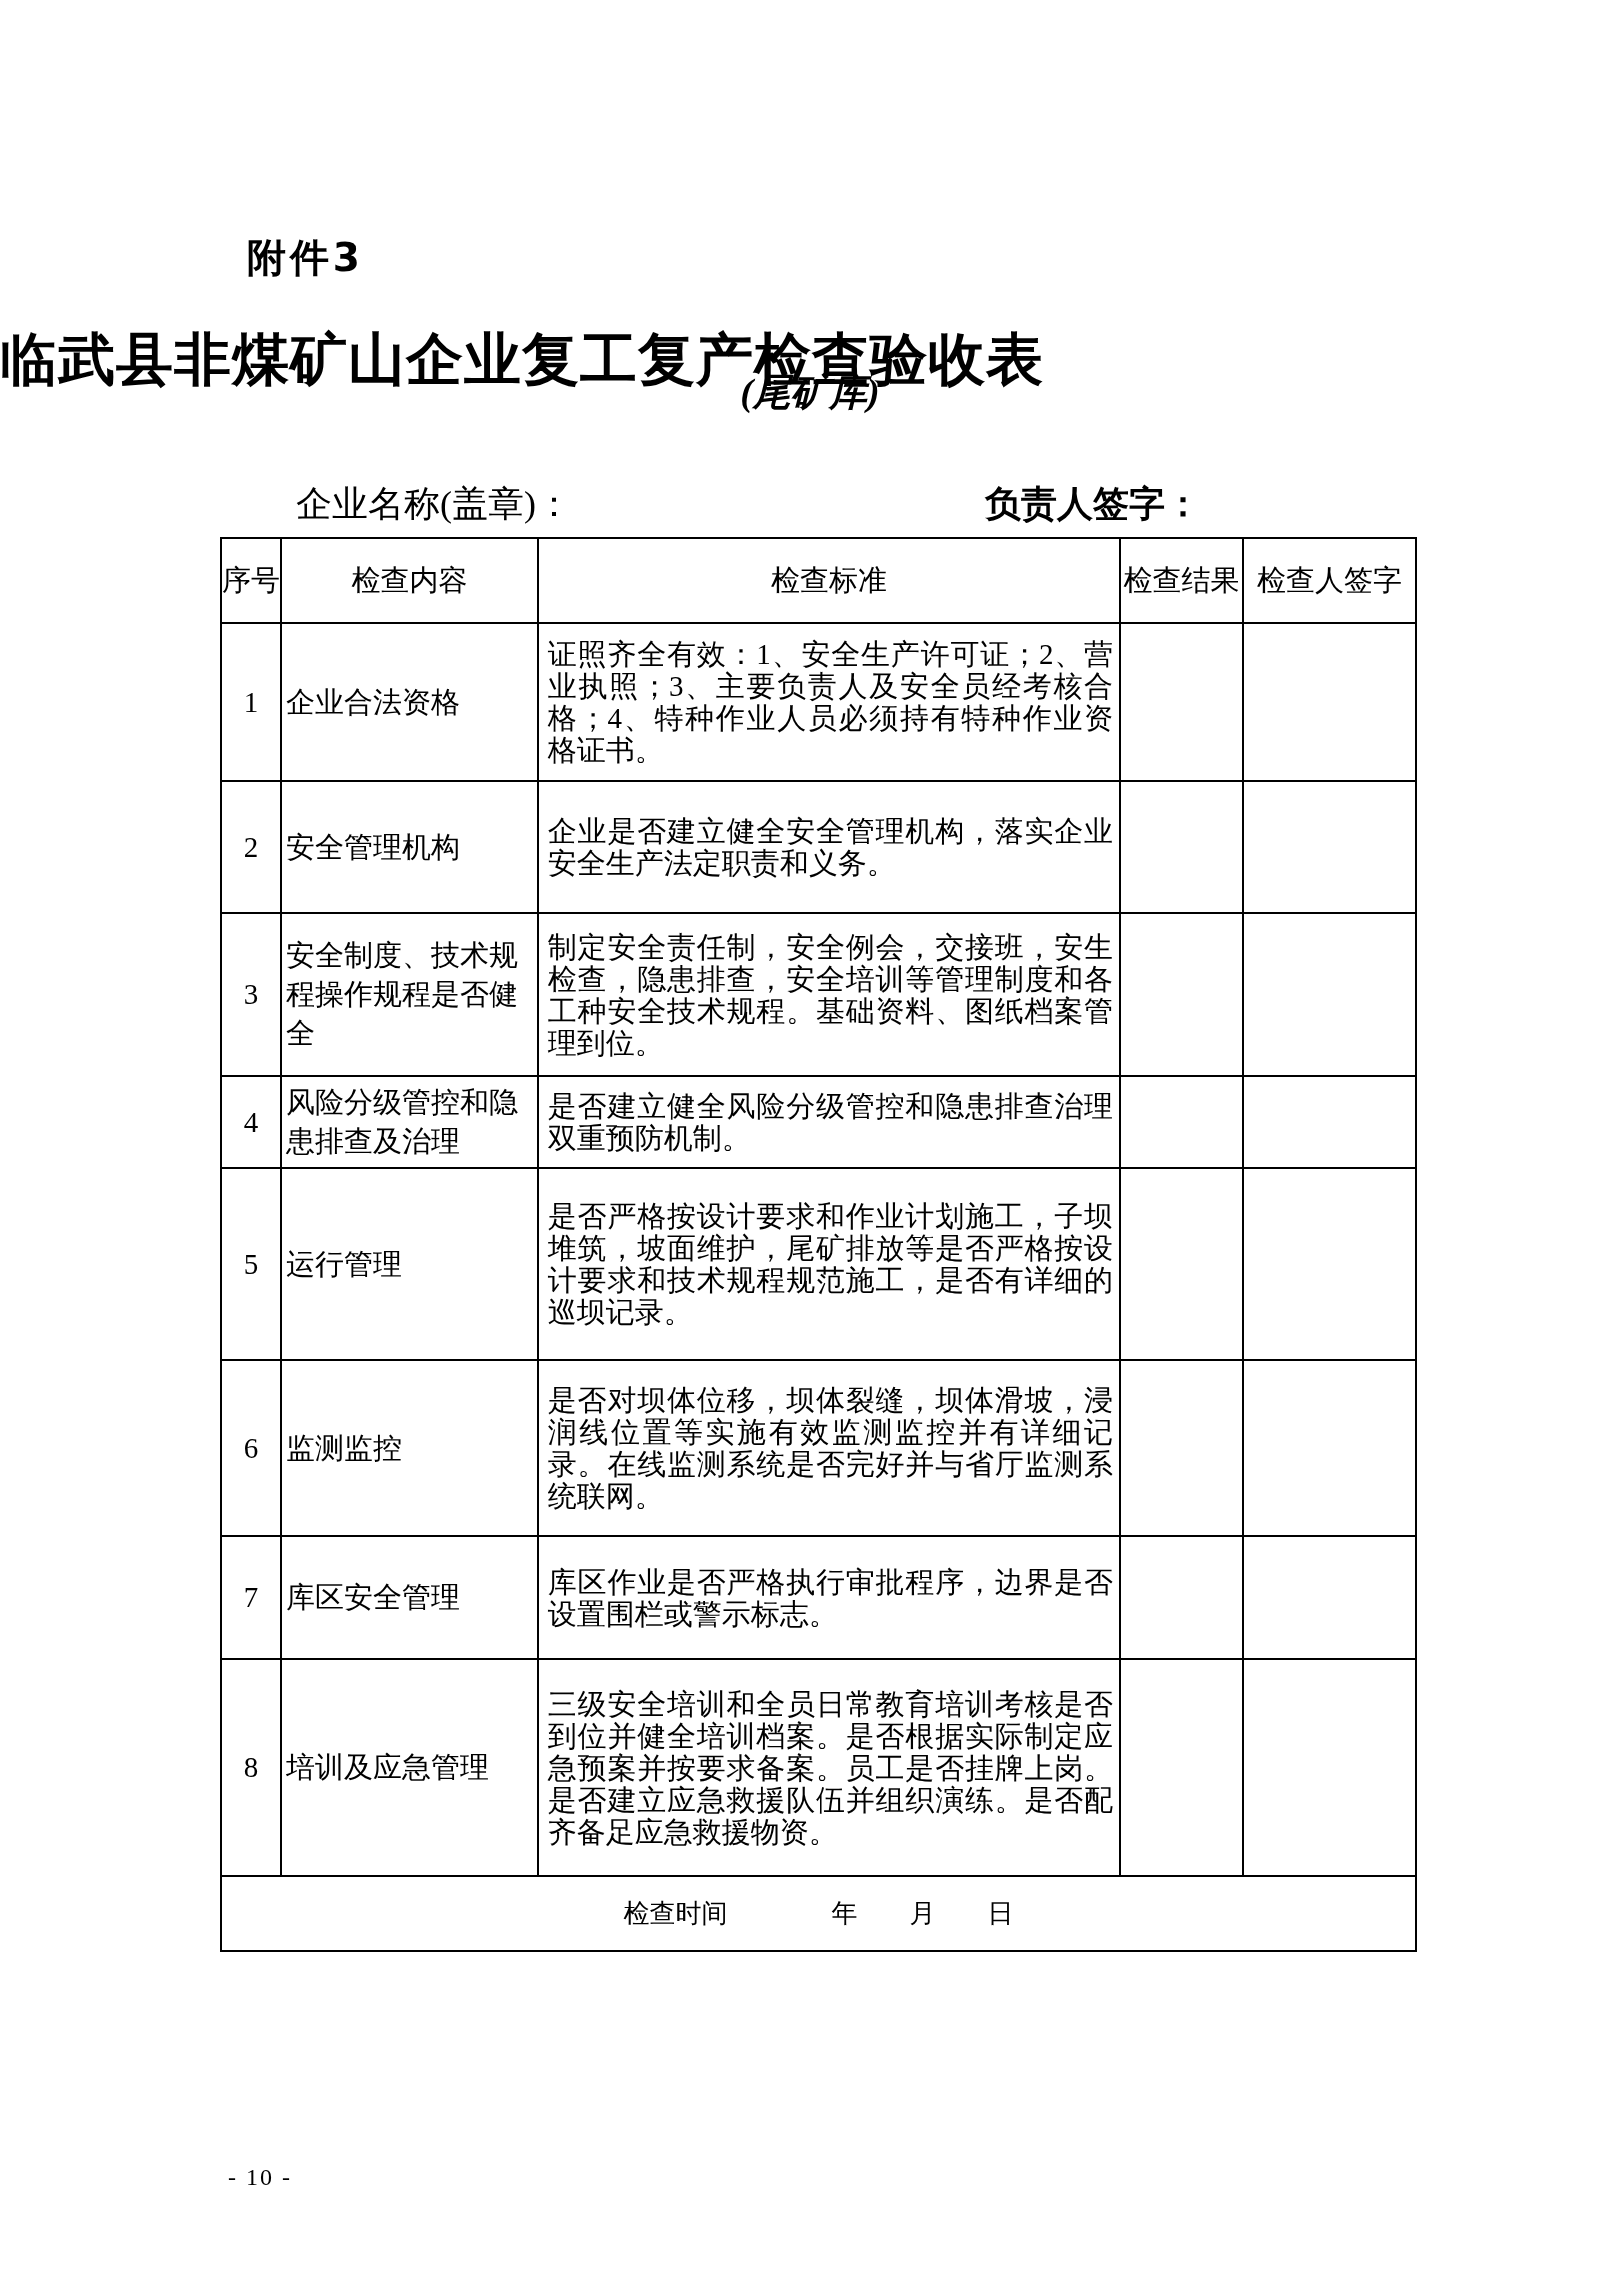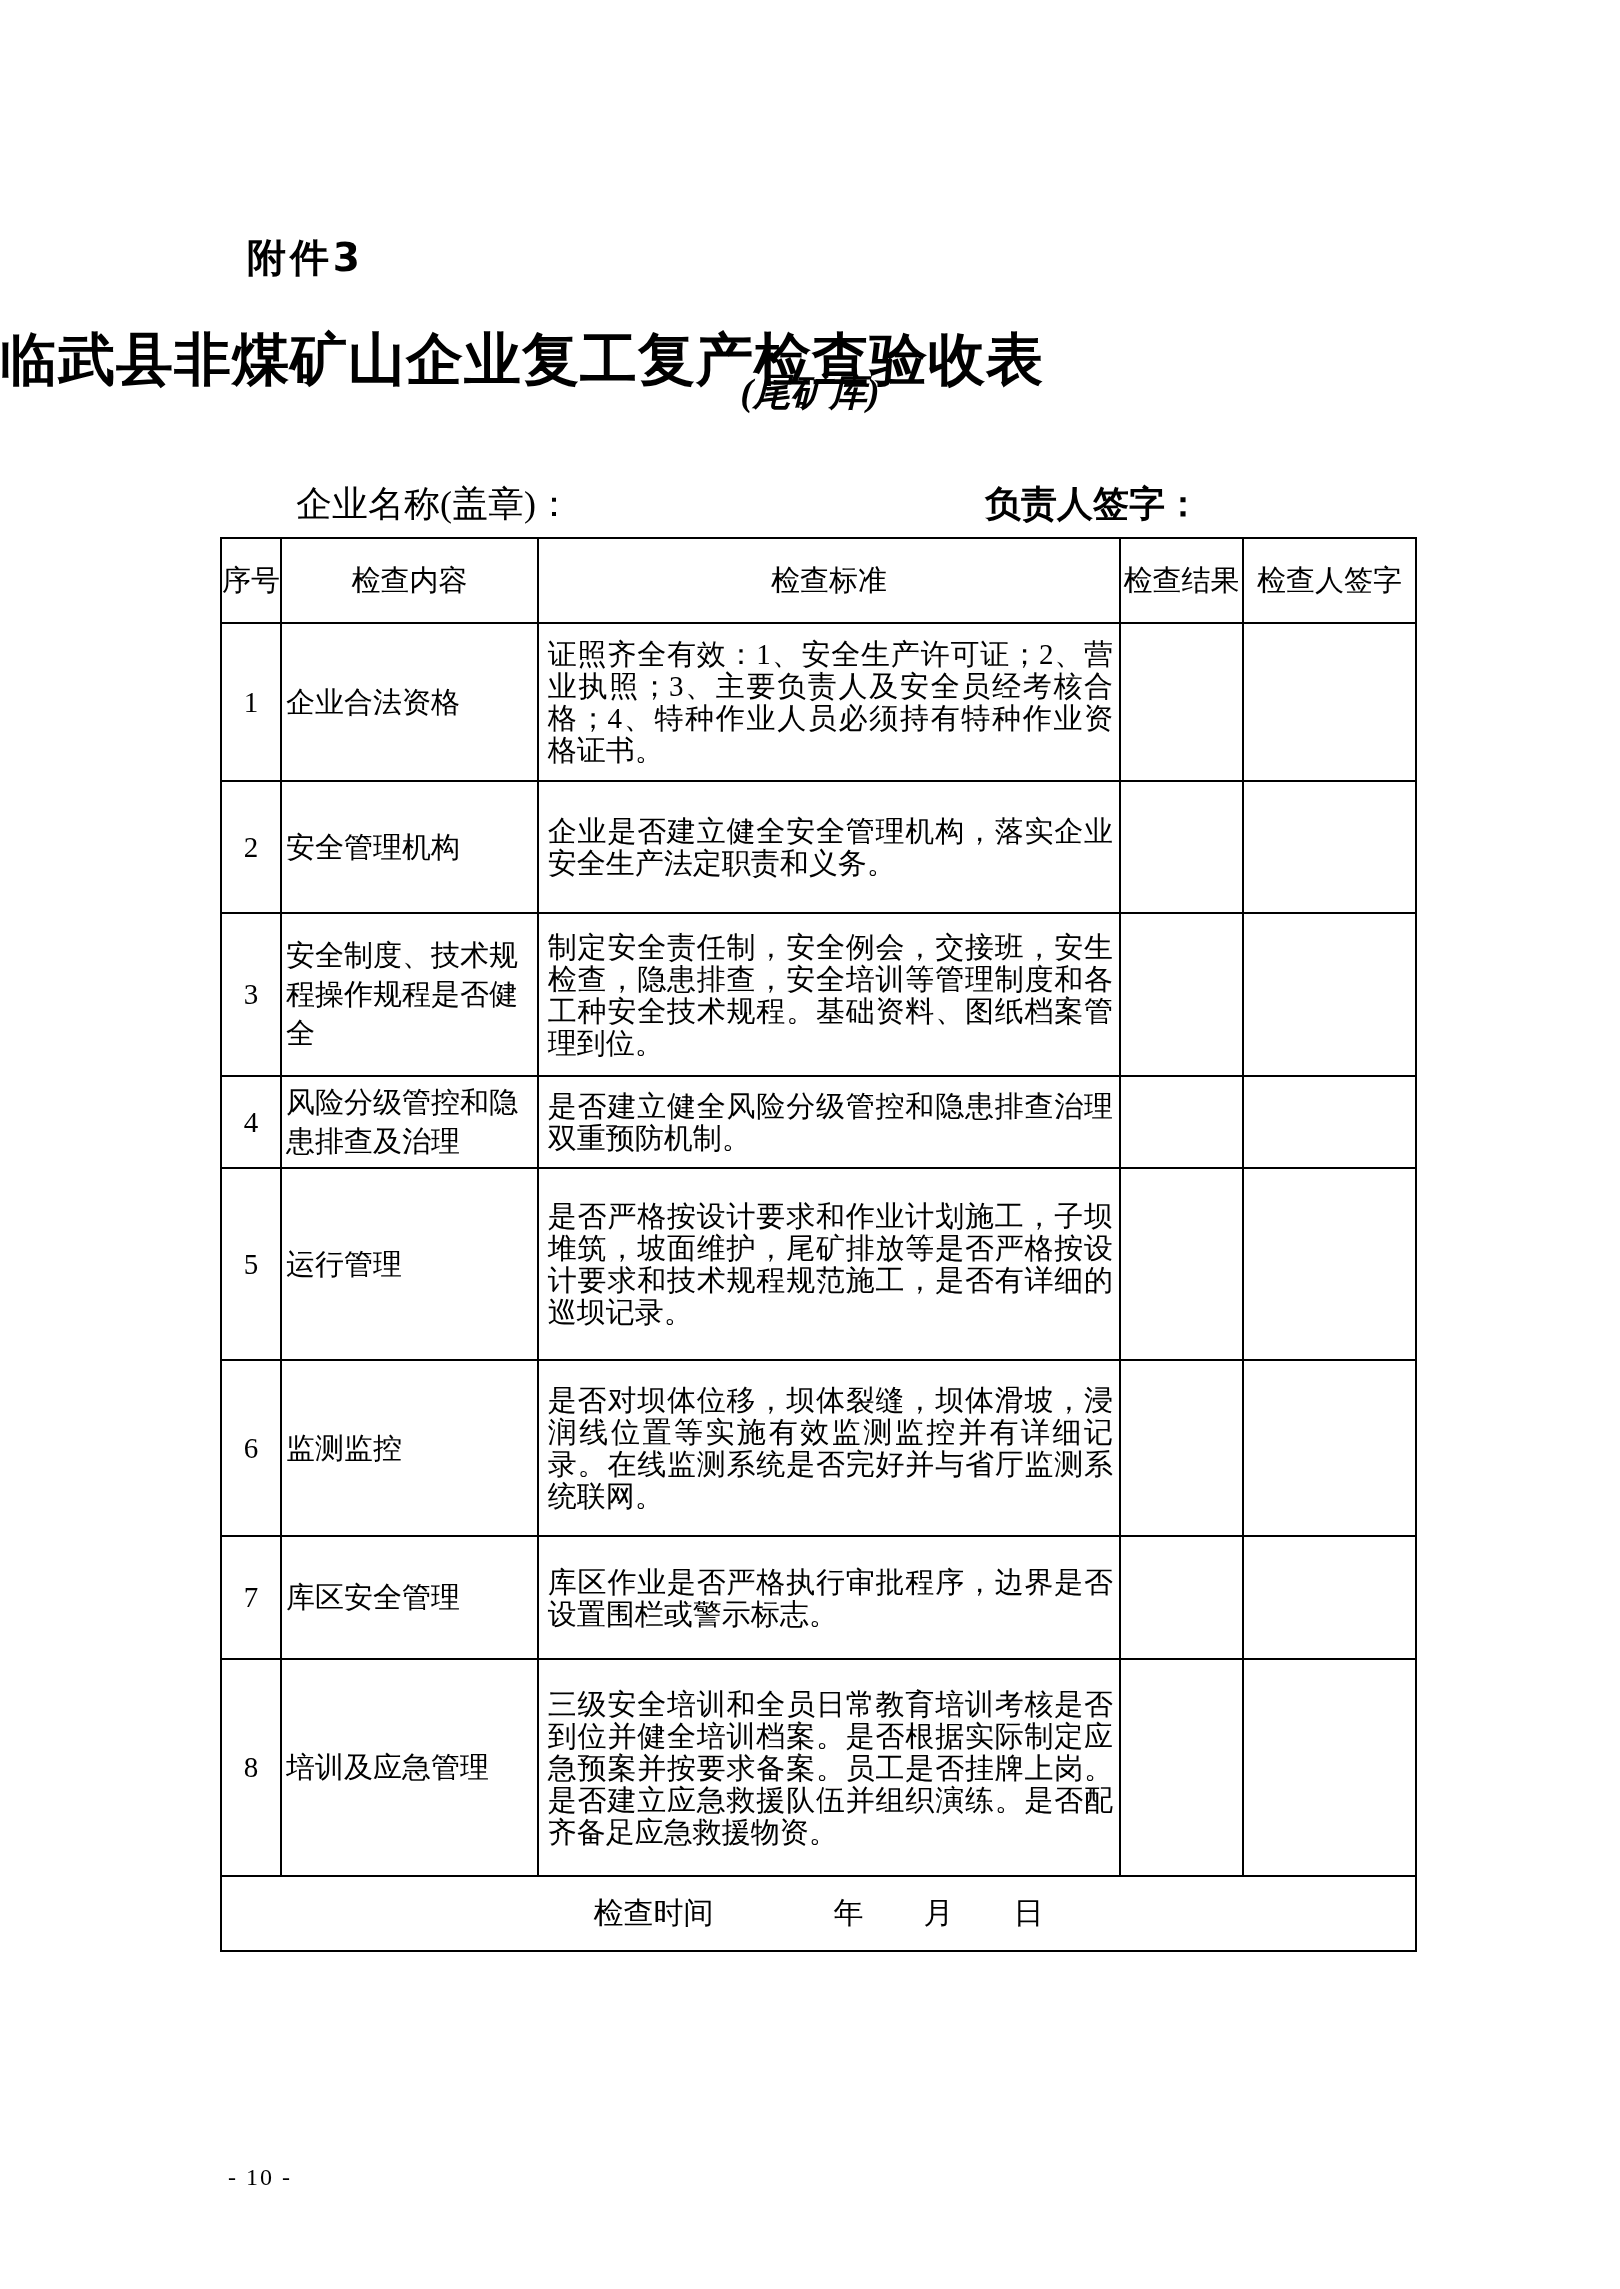--- a/index.html
+++ b/index.html
@@ -106,21 +106,21 @@
   tbody tr:nth-child(3) { height: 163px; }
   tbody tr:nth-child(4) { height: 92px;  }
   tbody tr:nth-child(5) { height: 192px; }
   tbody tr:nth-child(6) { height: 176px; }
   tbody tr:nth-child(7) { height: 123px; }
   tbody tr:nth-child(8) { height: 217px; }
 
   tfoot td {
     text-align: center;
     height: 71px;
-    font-size: 30px;
+    font-size: 26px;
   }
   .page-number {
     position: absolute;
     left: 228px;
     top: 2164px;
     font-size: 24px;
     letter-spacing: 2px;
   }
 </style>
 </head>

